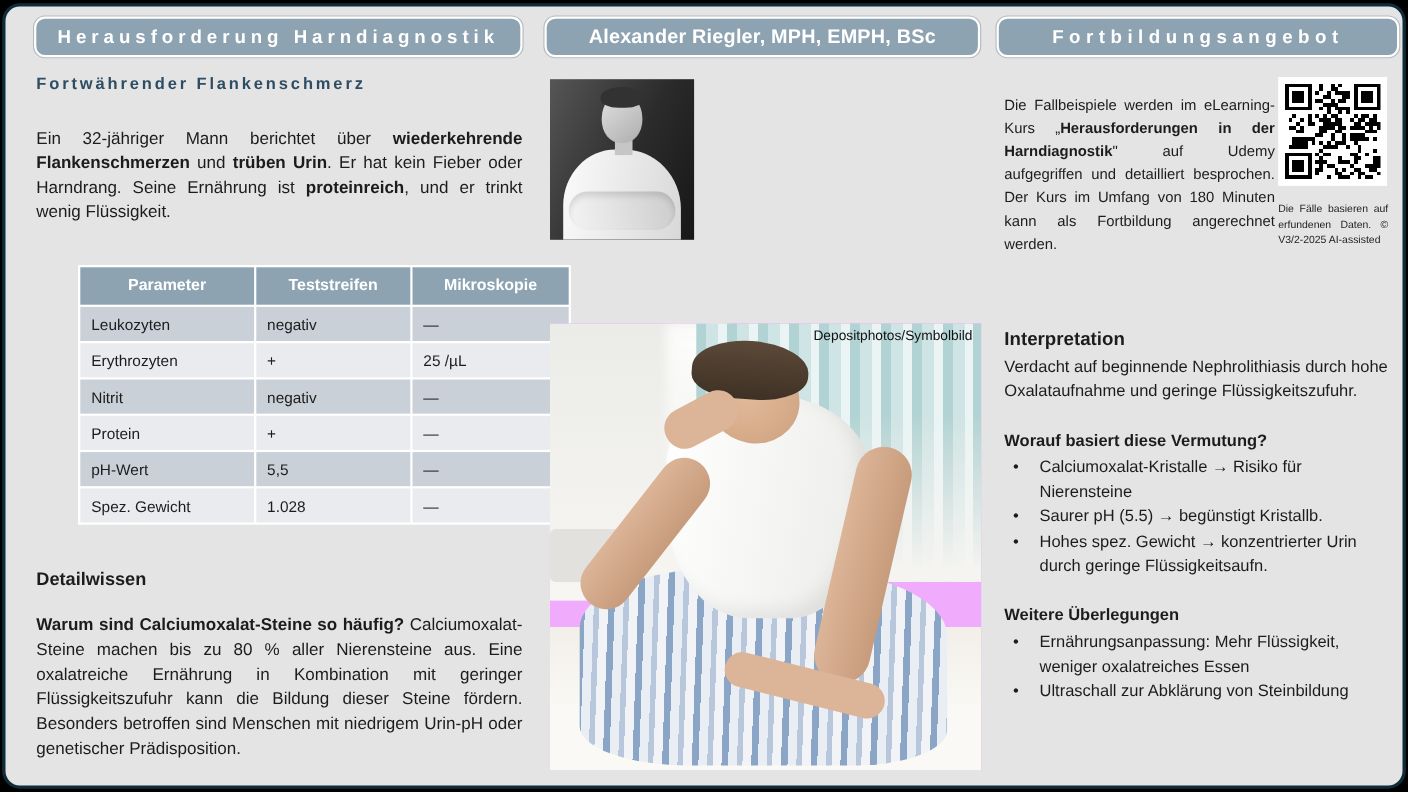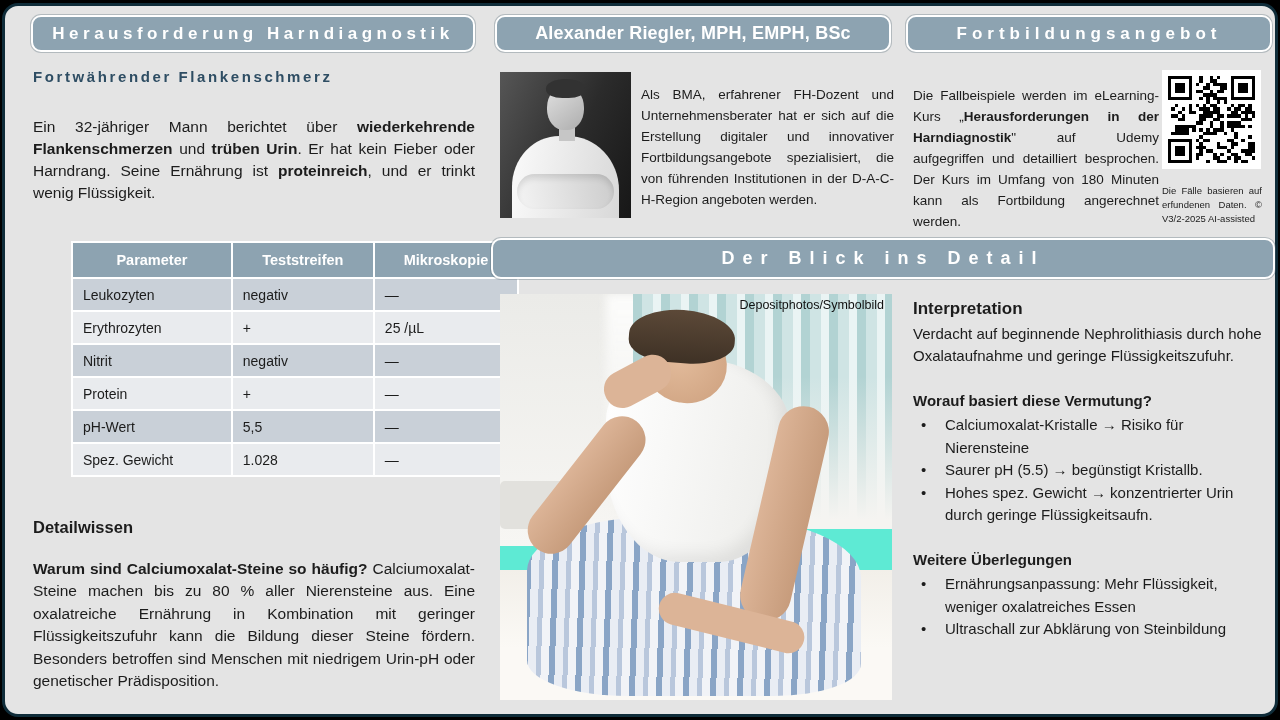--- a/index.html
+++ b/index.html
@@ -60,21 +60,21 @@
   .course-para{position:absolute;left:908px;top:65px;width:246px;font-size:13.5px;
                line-height:21px;text-align:justify;}
   .qr-box{position:absolute;left:1157px;top:64px;width:99px;height:99px;background:#fff;
           display:flex;align-items:center;justify-content:center;}
   .qr-box svg{width:87px;height:87px;}
   .qr-note{position:absolute;left:1157px;top:168px;width:100px;font-size:9.5px;
            line-height:14px;text-align:justify;}
 
   
   .photo{position:absolute;left:495px;top:288px;width:392px;height:406px;
-         background:#5eead4;overflow:hidden;}
+         background:#f0abfc;overflow:hidden;}
   .ph-wall{position:absolute;left:0;top:0;width:42%;height:62%;
            background:linear-gradient(180deg,#ebebe8,#f7f6f3);}
   .ph-curtain{position:absolute;left:34%;top:0;right:0;height:58%;
               background:repeating-linear-gradient(90deg,#b2d3d3 0 9px,#cfe4e4 9px 20px,#eaf4f4 20px 28px);}
   .ph-curtain-fade{position:absolute;left:34%;top:0;right:0;height:58%;
                    background:linear-gradient(180deg,rgba(245,244,241,0) 35%,#f5f4f1 96%);}
   .ph-glow{position:absolute;left:27%;top:0;width:13%;height:56%;
            background:linear-gradient(180deg,#fcfcfb,rgba(252,252,251,0));filter:blur(5px);}
   .ph-radiator{position:absolute;left:0;top:46%;width:17%;height:12%;background:#e2e1dd;border-radius:5px;}
   .ph-bed{position:absolute;left:0;bottom:0;width:100%;height:32%;
@@ -168,21 +168,20 @@
   <p class="detail-para"><b>Warum sind Calciumoxalat-Steine so häufig?</b><span> Calciumoxalat-Steine machen bis zu 80 % aller Nierensteine aus. Eine oxalatreiche Ernährung in Kombination mit geringer Flüssigkeitszufuhr kann die Bildung dieser Steine fördern. Besonders betroffen sind Menschen mit niedrigem Urin-pH oder genetischer Prädisposition.</span></p>
 
   <div class="chip chip2">Alexander Riegler, MPH, EMPH, BSc</div>
   <div class="portrait">
     <div class="pt-shirt"></div>
     <div class="pt-neck"></div>
     <div class="pt-arms"></div>
     <div class="pt-head"></div>
     <div class="pt-hair"></div>
   </div>
-  <p class="bio-para">Als BMA, erfahrener FH-Dozent und Unternehmensberater hat er sich auf die Erstellung digitaler und innovativer Fortbildungsangebote spezialisiert, die von führenden Institutionen in der D-A-C-H-Region angeboten werden.</p>
 
   <div class="chip chip4">Fortbildungsangebot</div>
   <p class="course-para"><span>Die Fallbeispiele werden im eLearning-Kurs „</span><b>Herausforder­ungen in der Harndiagnostik</b><span>" auf Udemy aufgegriffen und detailliert besprochen. Der Kurs im Umfang von 180 Minuten kann als Fortbildung angerechnet werden.</span></p>
   <div class="qr-box">
     <svg id="qr-svg" viewBox="0 0 25 25" shape-rendering="crispEdges">
         <rect x="0" y="0" width="1" height="1" fill="#000"></rect>
         <rect x="1" y="0" width="1" height="1" fill="#000"></rect>
         <rect x="2" y="0" width="1" height="1" fill="#000"></rect>
         <rect x="3" y="0" width="1" height="1" fill="#000"></rect>
         <rect x="4" y="0" width="1" height="1" fill="#000"></rect>
@@ -470,21 +469,20 @@
         <rect x="14" y="24" width="1" height="1" fill="#000"></rect>
         <rect x="15" y="24" width="1" height="1" fill="#000"></rect>
         <rect x="16" y="24" width="1" height="1" fill="#000"></rect>
         <rect x="19" y="24" width="1" height="1" fill="#000"></rect>
         <rect x="21" y="24" width="1" height="1" fill="#000"></rect>
         <rect x="22" y="24" width="1" height="1" fill="#000"></rect>
       </svg>
   </div>
   <p class="qr-note">Die Fälle basieren auf erfundenen Daten. © V3/2-2025 AI-assisted</p>
 
-  <div class="chip chip3">Der Blick ins Detail</div>
 
   <div class="photo">
     <div class="ph-wall"></div>
     <div class="ph-glow"></div>
     <div class="ph-curtain"></div>
     <div class="ph-curtain-fade"></div>
     <div class="ph-radiator"></div>
     <div class="ph-bed"></div>
     <div class="ph-pants"></div>
     <div class="ph-torso"></div>

